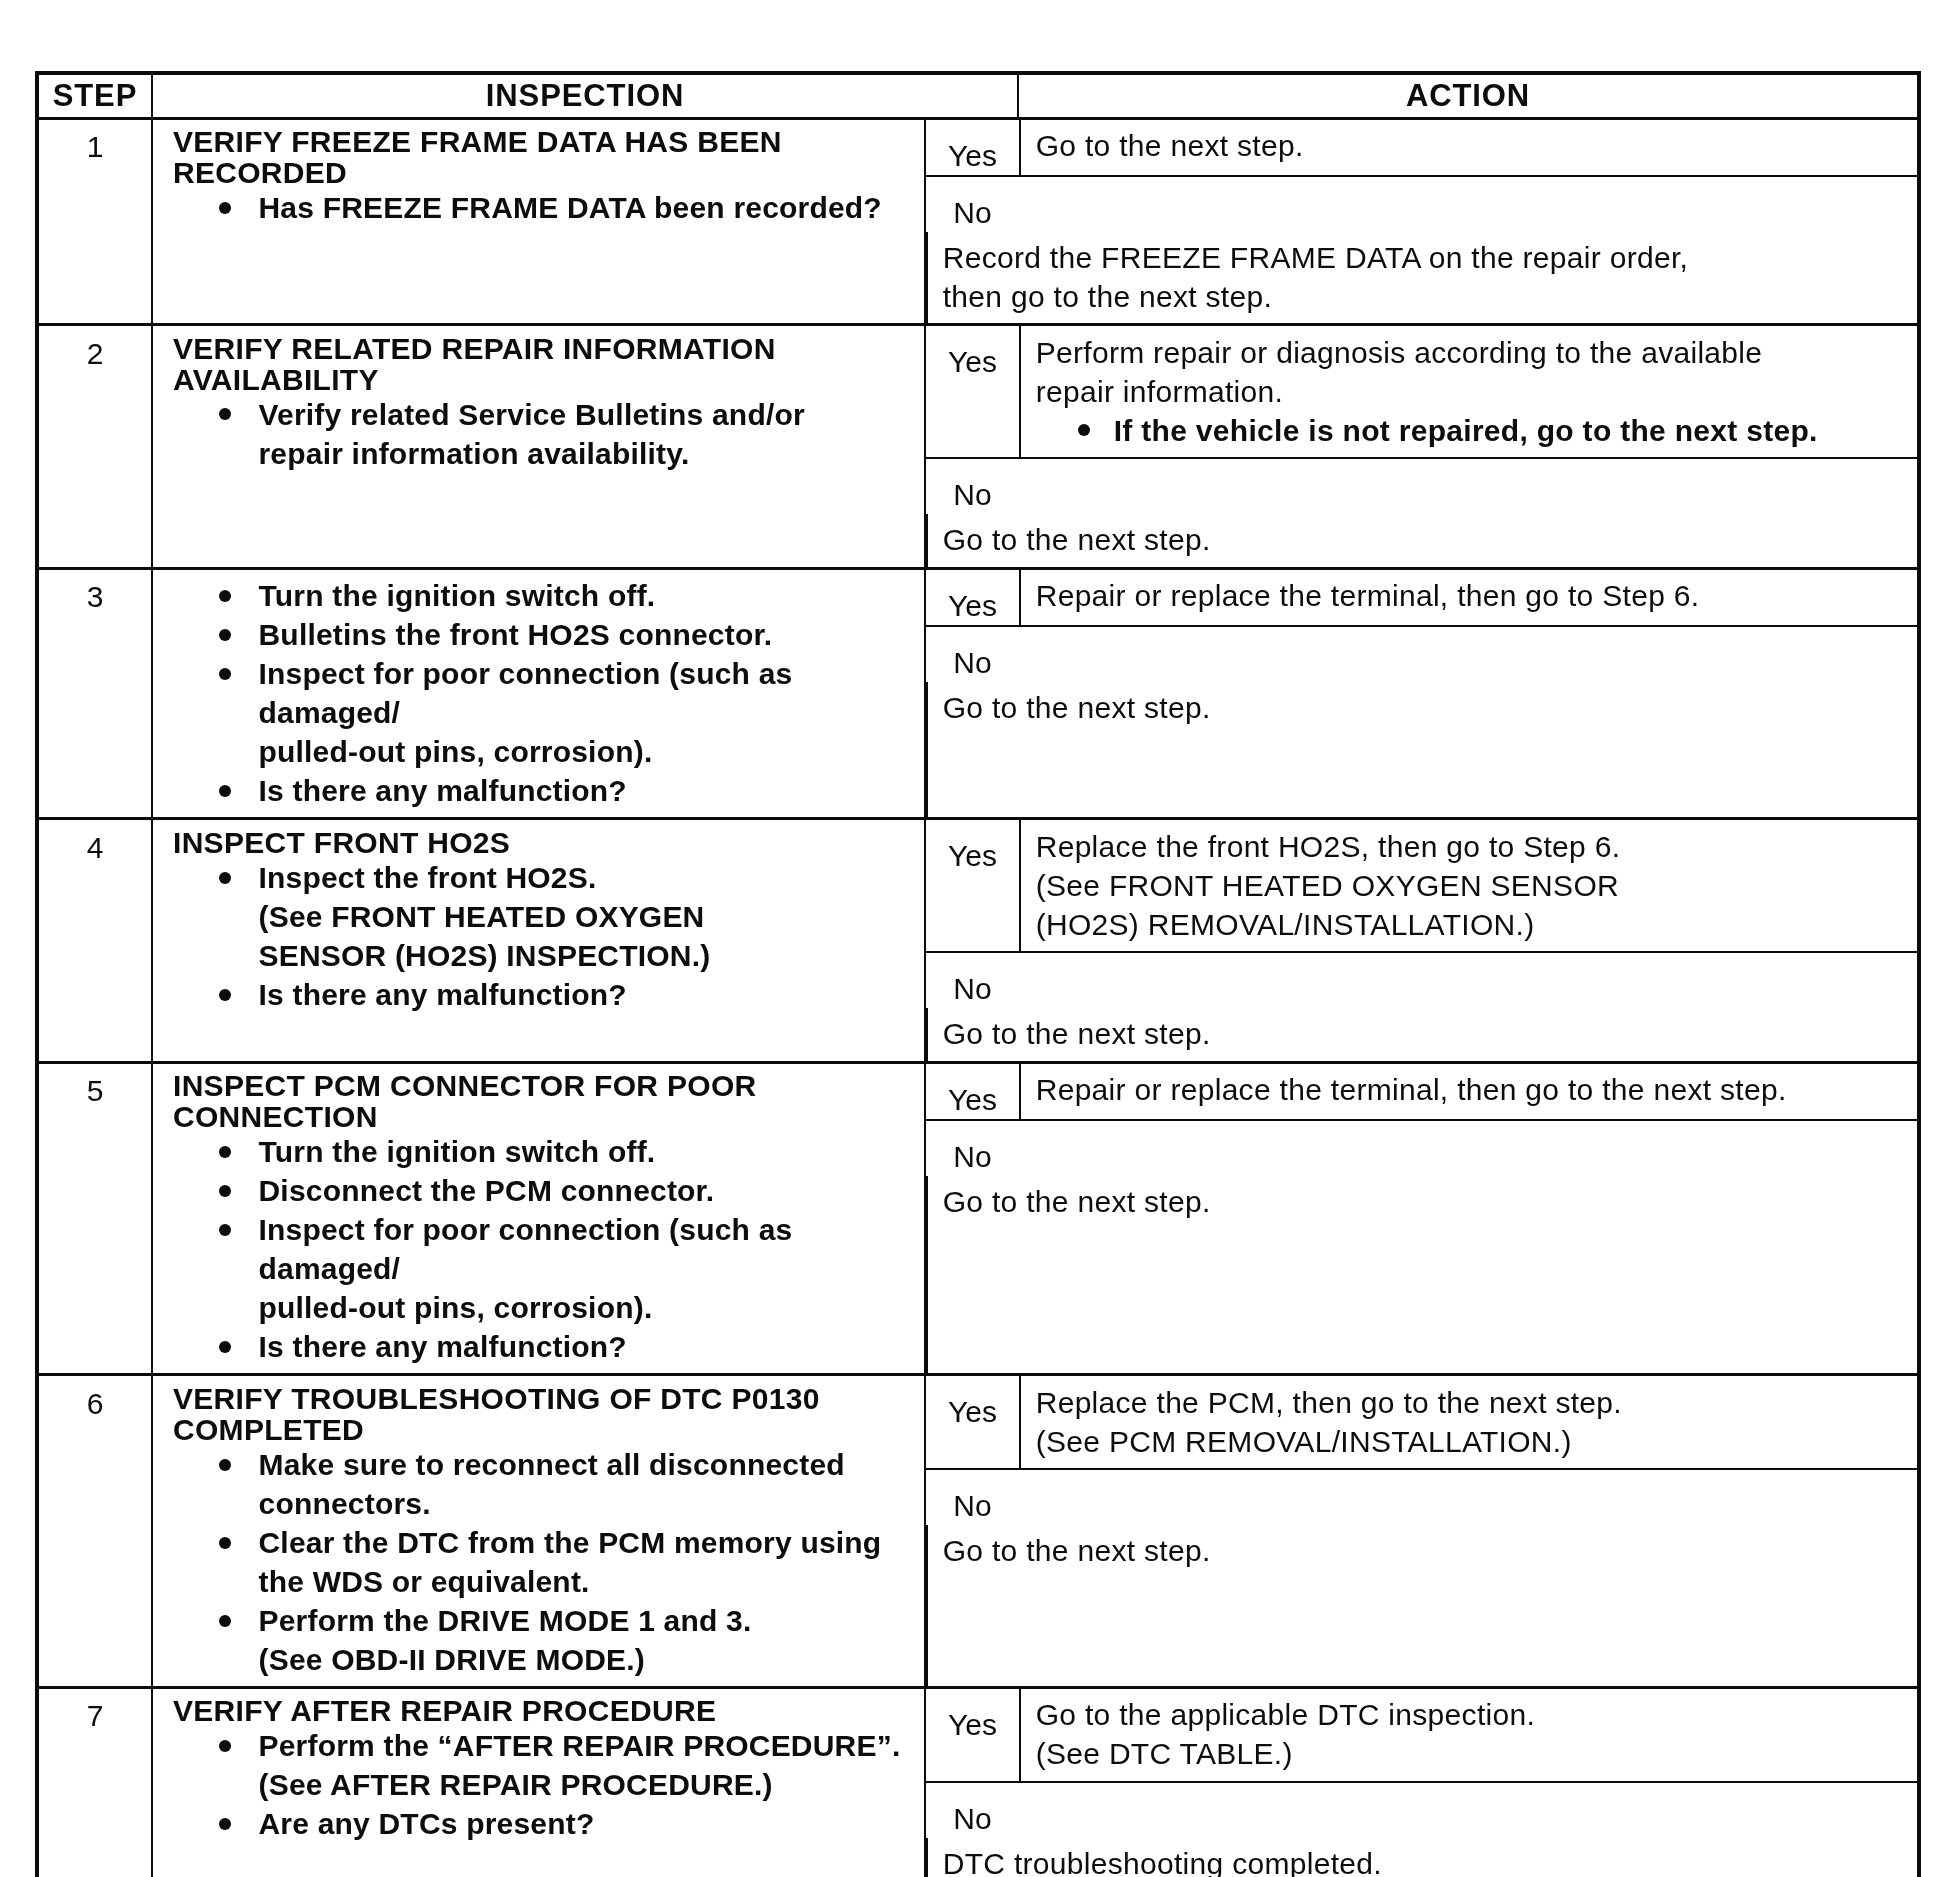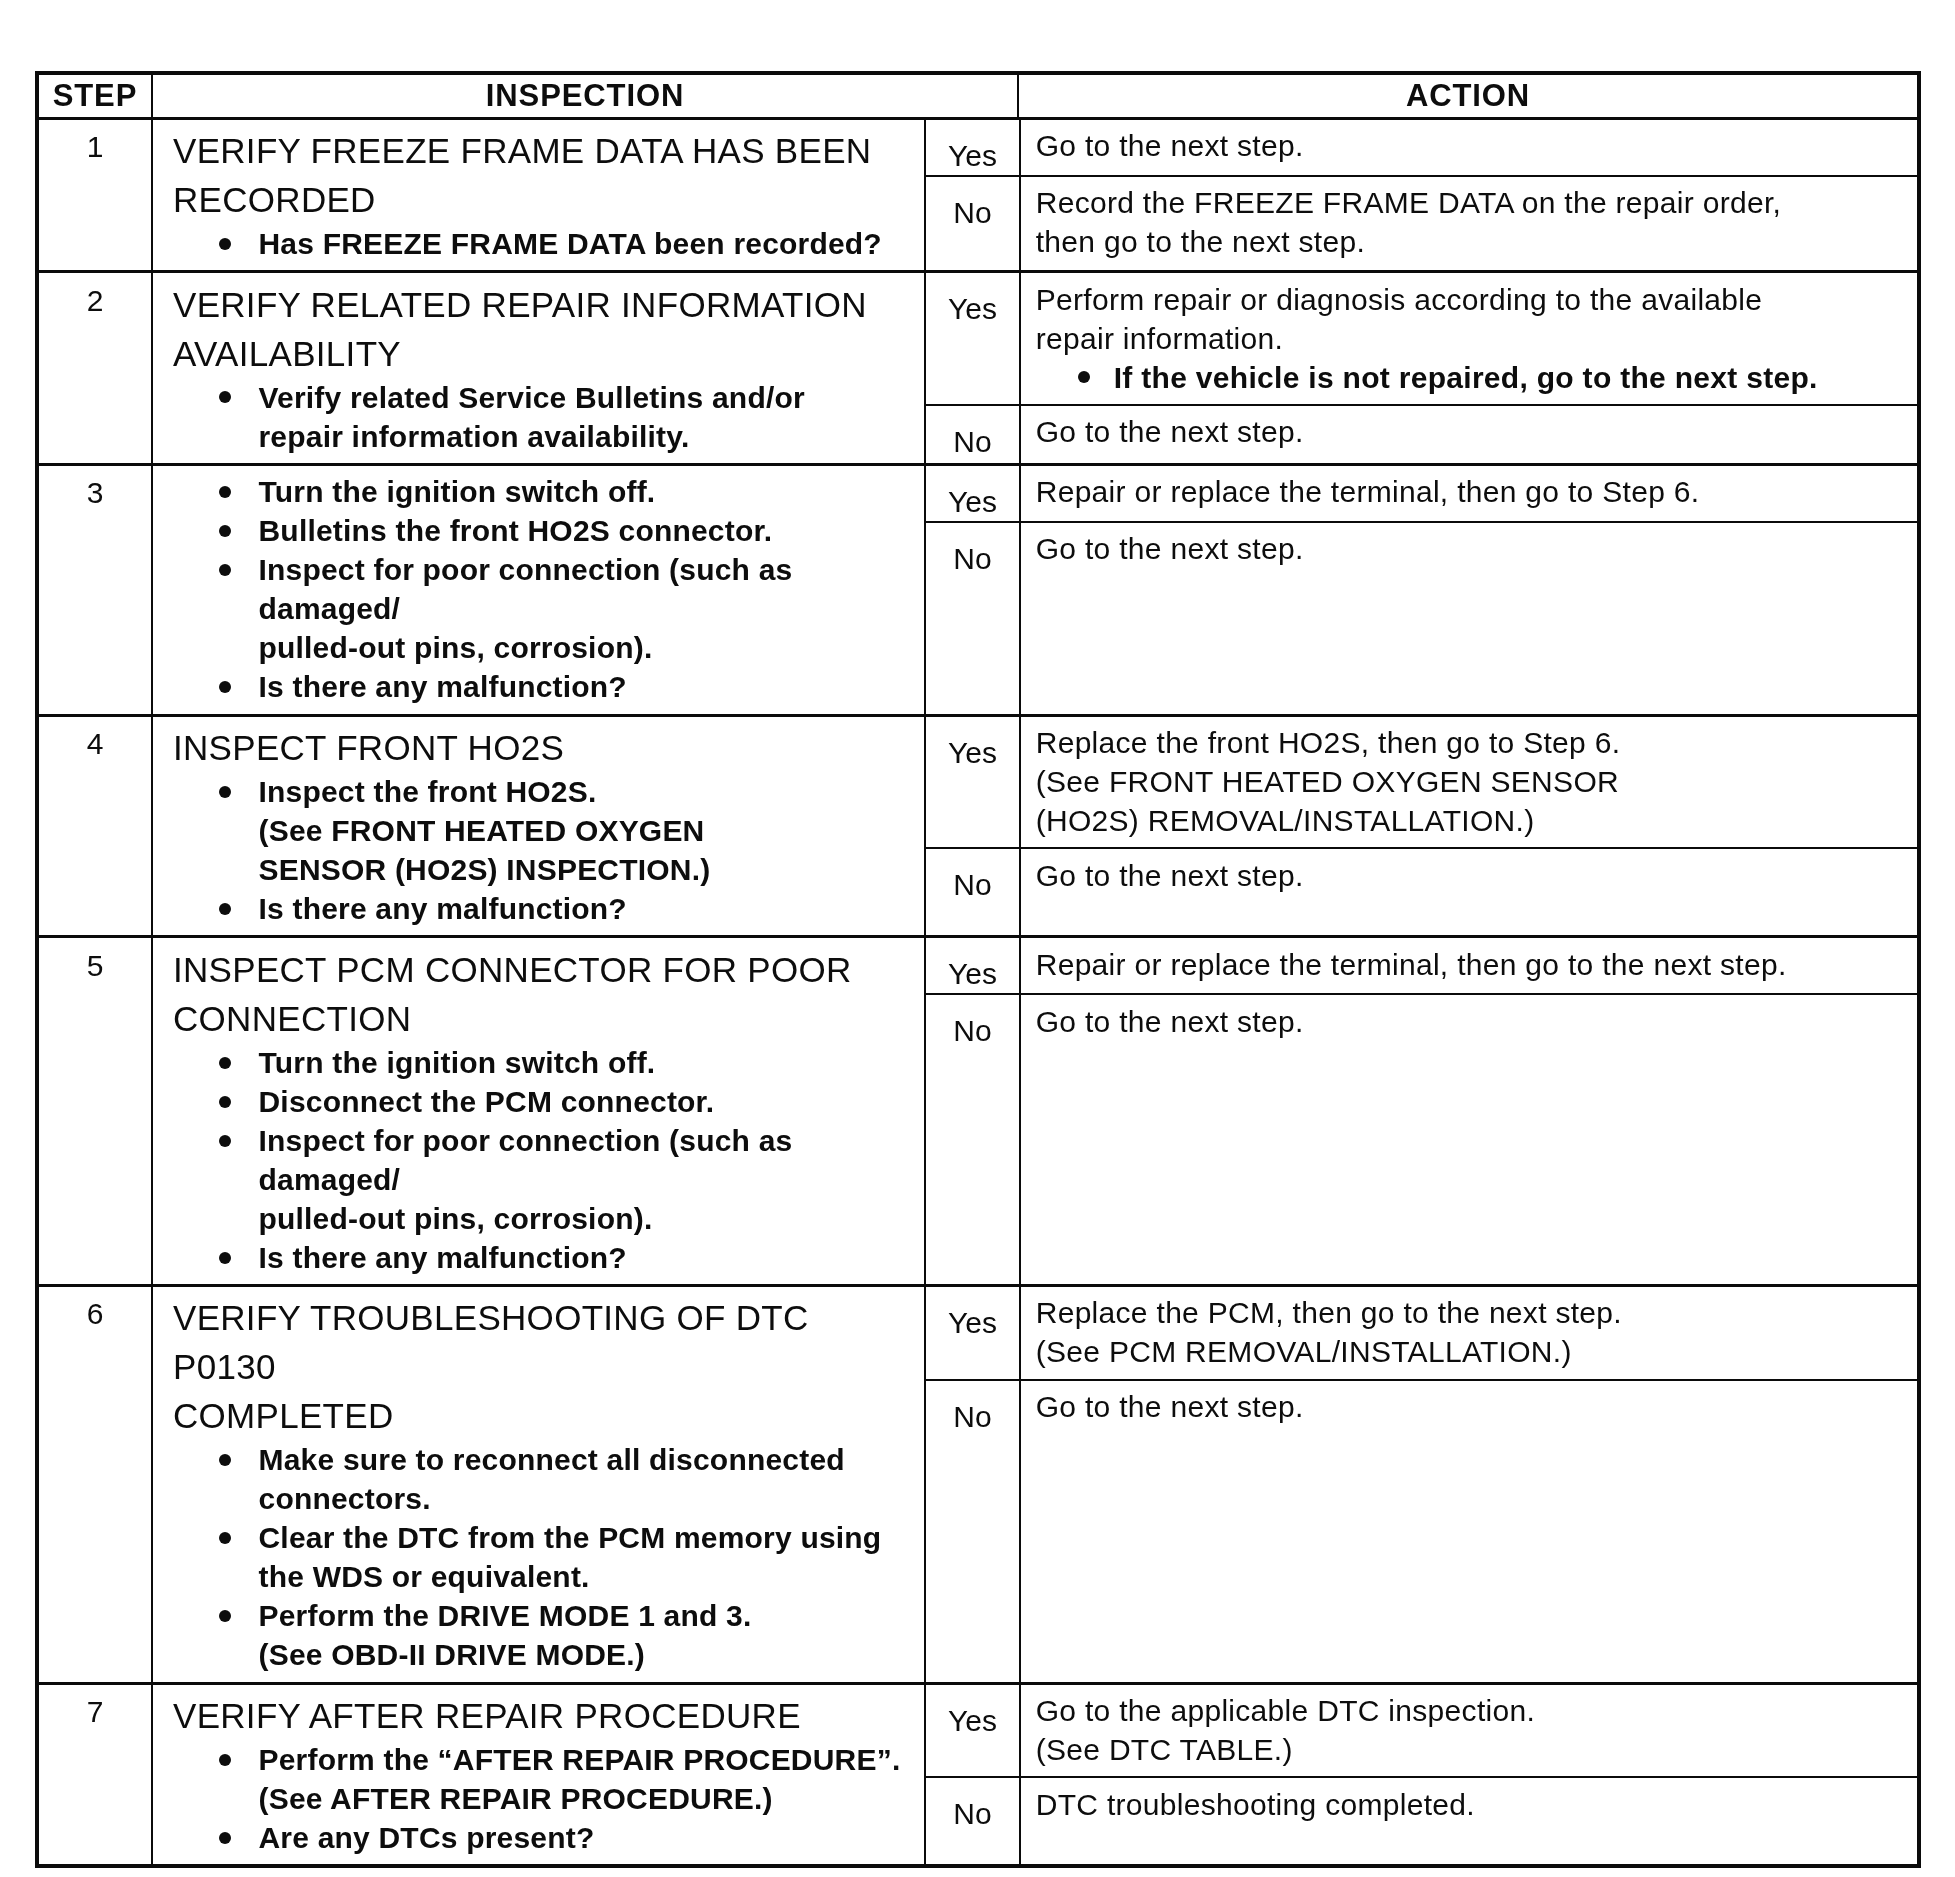--- a/index.html
+++ b/index.html
@@ -50,23 +50,23 @@
     line-height: 39px;
     text-align: center;
     padding-top: 7.3px;
   }
   .insp-cell {
     border-left: 2.8px solid #0b0b0b;
     border-right: 2.8px solid #0b0b0b;
     padding: 6.4px 9.2px 7.3px 20px;
   }
   .insp-title {
-    font-weight: normal;
-    font-size: 35px;
-    line-height: 49px;
+    font-weight: bold;
+    font-size: 30px;
+    line-height: 31px;
     letter-spacing: 0.3px;
     white-space: pre-line;
   }
   .bullet {
     display: flex;
     font-size: 30px;
     line-height: 39px;
     letter-spacing: 0.2px;
   }
   .bullet::before {
@@ -75,21 +75,21 @@
     width: 12px; height: 12px;
     border-radius: 50%;
     background: #0d0d0d;
     margin: 13.8px 27.5px 0 46px;
   }
   .bullet-text { white-space: pre-line; font-weight: bold; }
   
   .branches { display: flex; flex-direction: column; }
   .branch { display: flex; flex: none; }
   .branch:last-child { flex: 1; }
-  .branch + .branch { border-top: 2.8px solid #0b0b0b; }
+  .branch + .branch { border-top: 2.8px solid #0b0b0b; flex-direction: column; }
   .ans-cell {
     flex: none;
     width: 93px;
     font-size: 30px;
     line-height: 39px;
     text-align: center;
     padding-top: 16px;
   }
   .act-cell {
     flex: 1;

